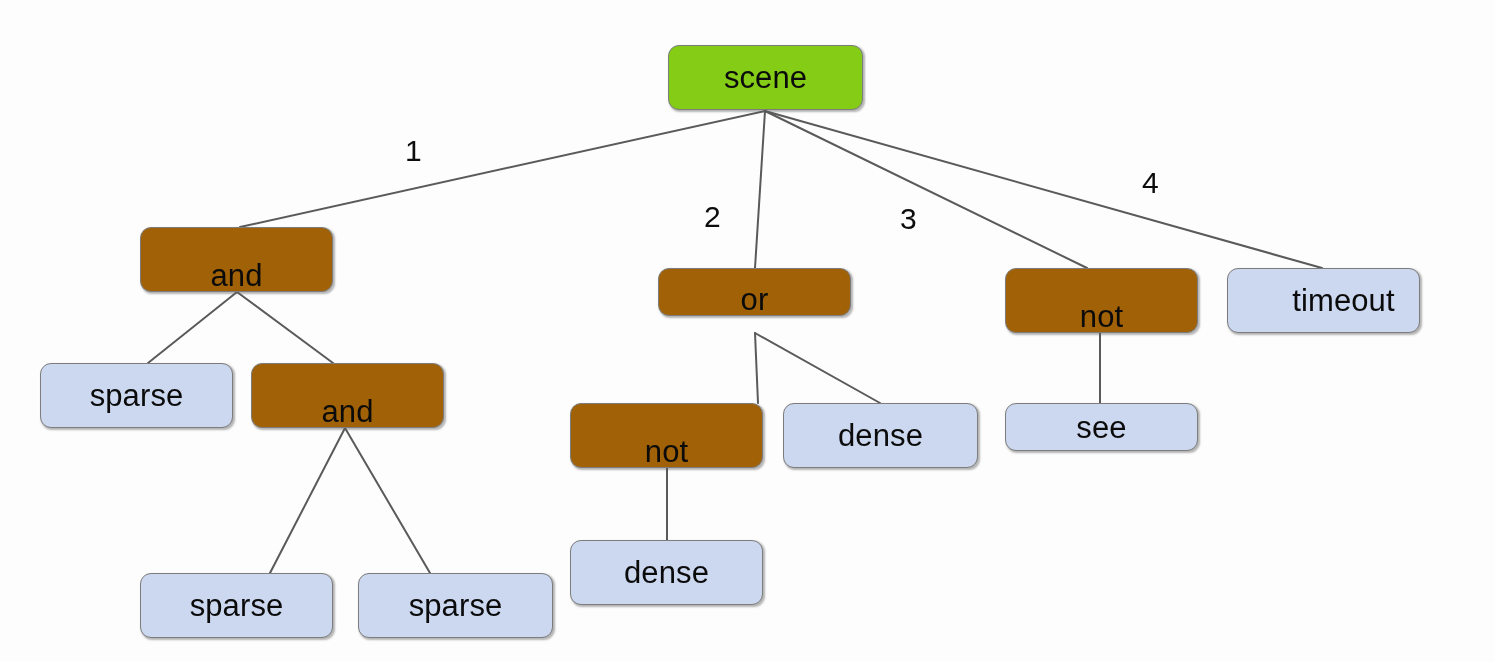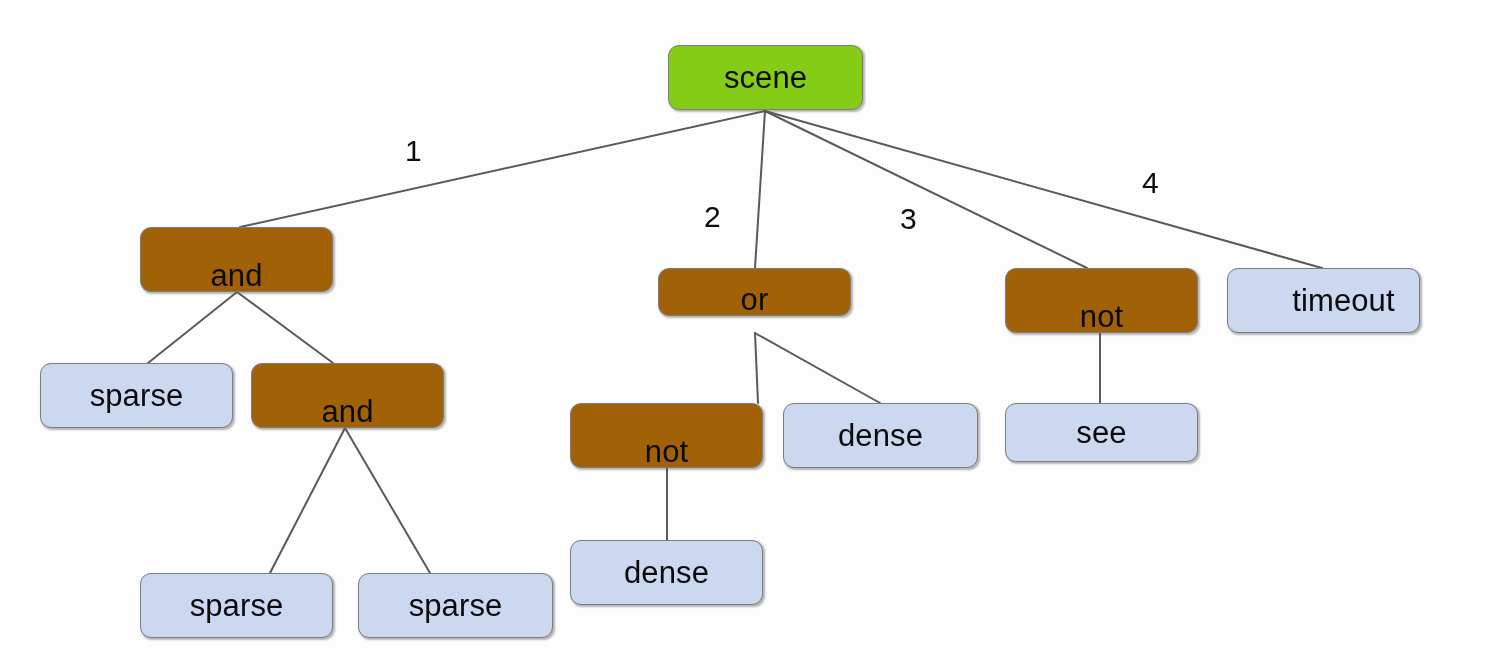--- a/index.html
+++ b/index.html
@@ -96,21 +96,21 @@
       </div>
       <div class="node op" style="left: 251px; top: 363px; width: 193px; height: 65px;">
         <span>and</span>
       </div>
       <div class="node op" style="left: 570px; top: 403px; width: 193px; height: 65px;">
         <span>not</span>
       </div>
       <div class="node leaf" style="left: 783px; top: 403px; width: 195px; height: 65px;">
         <span>dense</span>
       </div>
-      <div class="node leaf" style="left: 1005px; top: 403px; width: 193px; height: 59px;">
+      <div class="node leaf" style="left: 1005px; top: 403px; width: 193px; height: 48px;">
         <span>see</span>
       </div>
       <div class="node leaf" style="left: 570px; top: 540px; width: 193px; height: 65px;">
         <span>dense</span>
       </div>
       <div class="node leaf" style="left: 140px; top: 573px; width: 193px; height: 65px;">
         <span>sparse</span>
       </div>
       <div class="node leaf" style="left: 358px; top: 573px; width: 195px; height: 65px;">
         <span>sparse</span>

